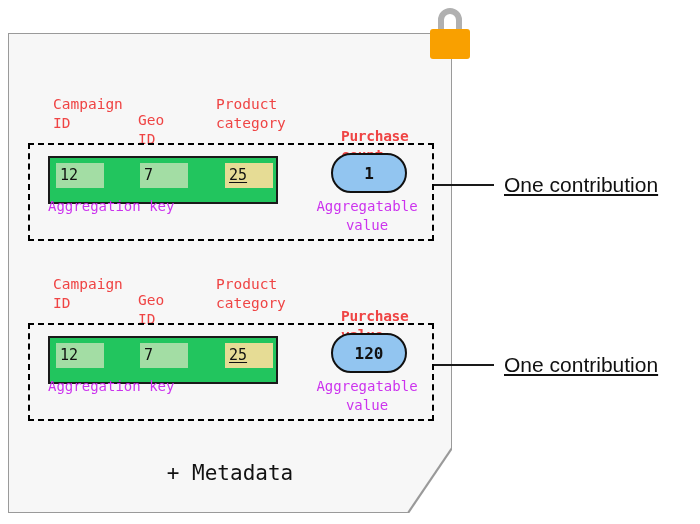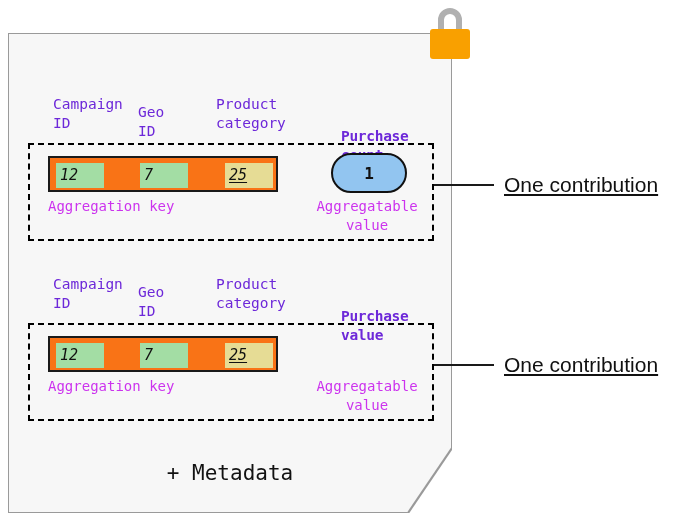--- a/index.html
+++ b/index.html
@@ -57,53 +57,52 @@
 
   .col-headers {
     position: relative;
     height: 48px;
   }
   .col-head {
     position: absolute;
     font-family: "DejaVu Sans Mono", monospace;
     font-size: 14.5px;
     line-height: 19px;
-    color: #6d28d9;
+    color: #ef4444;
     white-space: pre;
   }
   .col-head.underlined {
     text-underline-offset: 2px;
   }
   .col-head.bold {
     font-weight: bold;
     letter-spacing: -0.3px;
   }
   .ch-campaign { left: 25px;  top: 0; }
-  .ch-geo      { left: 110px; top: 8px; }
+  .ch-geo      { left: 110px; top: 16px; }
   .ch-product  { left: 188px; top: 0; }
   .ch-measure  { left: 313px; top: 0; margin-top: 32px; }
 
   .dashed-row {
     position: relative;
     height: 98px;
     border: 2px dashed #000;
     box-sizing: border-box;
   }
 
   
   .key-box {
     position: absolute;
     left: 18px;
     top: 11px;
     width: 230px;
-    height: 36px;
-    background: #f97316;
+    height: 48px;
+    background: #22c55e;
     border: 2.5px solid #1a1a1a;
     box-sizing: border-box;
-    font-style: italic;
   }
   .key-cell {
     position: absolute;
     top: 5px;
     height: 25px;
     line-height: 25px;
     font-family: "DejaVu Sans Mono", monospace;
     font-size: 15px;
     color: #111;
     text-align: left;
@@ -242,20 +241,23 @@
   </div>
 
   <div class="dashed-row">
     <div class="key-box">
       <div class="key-cell green kc-0"><span>12</span></div>
       <div class="key-cell green kc-1"><span>7</span></div>
       <div class="key-cell yellow kc-2 uline"><span>25</span></div>
     </div>
     <div class="key-caption">Aggregation key</div>
 
+    <div class="value-pill">
+        <span>120</span>
+      </div>
     <div class="value-caption">Aggregatable<br>value</div>
   </div>
 </div>
 
 <div class="annotation" id="annotation-1">
   <div class="ann-line"></div>
   <div class="ann-label">One contribution</div>
 </div>
 <div class="annotation" id="annotation-2">
   <div class="ann-line"></div>

